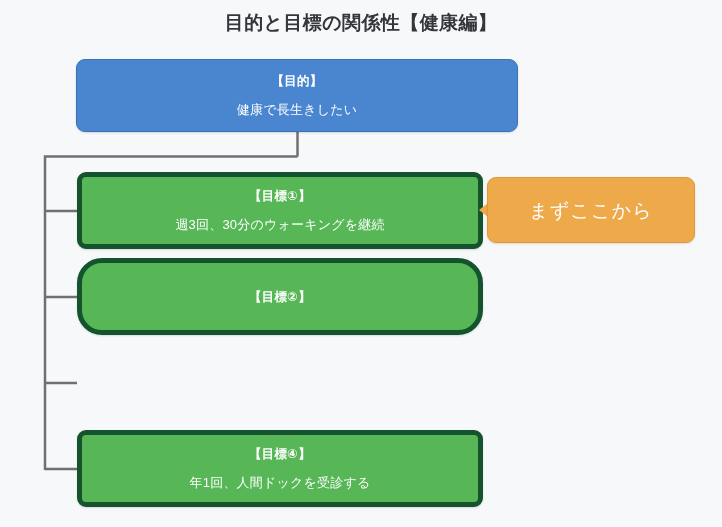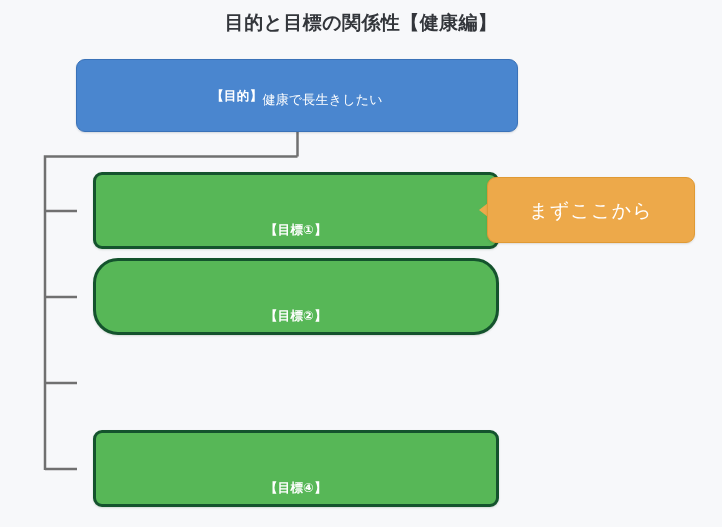--- a/index.html
+++ b/index.html
@@ -45,21 +45,21 @@
     height: 527px;
     pointer-events: none;
   }
 
   
   .node {
     position: absolute;
     box-sizing: border-box;
     border-radius: 9px;
     display: flex;
-    flex-direction: row;
+    flex-direction: column;
     align-items: center;
     justify-content: center;
     color: #ffffff;
     text-align: center;
     padding: 6px 10px;
   }
   .node .node-head {
     font-size: 12.5px;
     font-weight: bold;
     line-height: 20px;
@@ -81,27 +81,26 @@
     top: 59px;
     width: 442px;
     height: 73px;
     background: #4a86cf;
     border: 1px solid #3a72b8;
     box-shadow: 0 1px 2px rgba(40,60,90,0.18);
   }
 
   
   .node-goal {
-    left: 93px;
+    left: 77px;
     width: 406px;
     height: 77px;
     background: #57b757;
-    border: 3px solid #14532d;
+    border: 5px solid #14532d;
     box-shadow: 0 1px 2px rgba(40,70,40,0.16);
-    align-items: flex-end;
   }
   #node-goal-1 { top: 172px; }
   #node-goal-2 { top: 258px; border-radius: 25px; }
   #node-goal-3 { top: 344px; }
   #node-goal-4 { top: 430px; }
 
   
   #node-callout {
     left: 487px;
     top: 177px;
@@ -150,29 +149,31 @@
     </g>
   </svg>
 
   <div class="node" id="node-purpose">
     <div class="node-head">【目的】</div>
     <div class="node-body">健康で長生きしたい</div>
   </div>
 
   <div class="node node-goal" id="node-goal-1">
     <div class="node-head">【目標①】</div>
+    <div class="node-body">週3回、30分のウォーキングを継続</div>
   </div>
 
   <div class="node node-goal" id="node-goal-2">
     <div class="node-head">【目標②】</div>
   </div>
 
 
   <div class="node node-goal" id="node-goal-4">
     <div class="node-head">【目標④】</div>
+    <div class="node-body">年1回、人間ドックを受診する</div>
   </div>
 
   <div id="callout-arrow"></div>
   <div class="node" id="node-callout">
     <div class="node-body">まずここから</div>
   </div>
 
 </div>
 
 </body></html>

